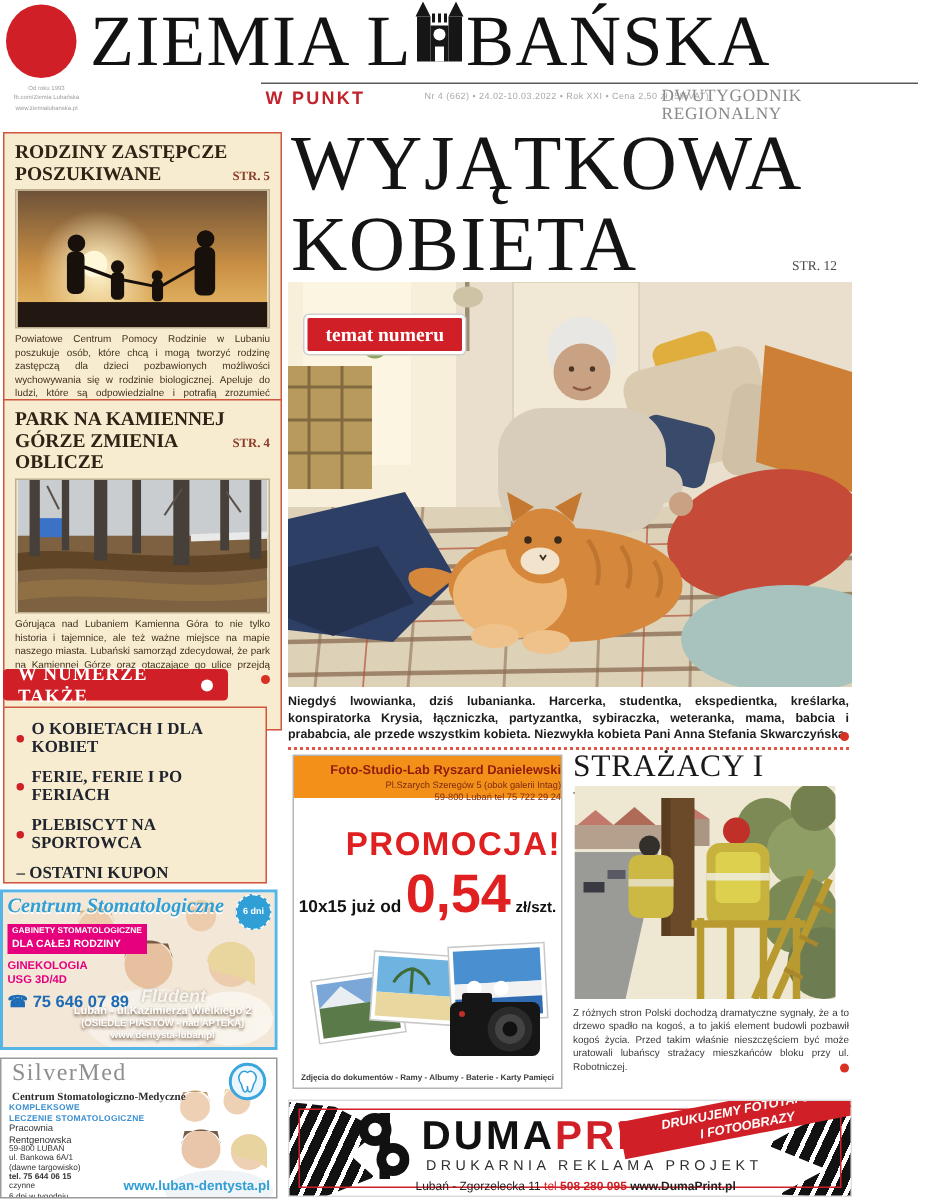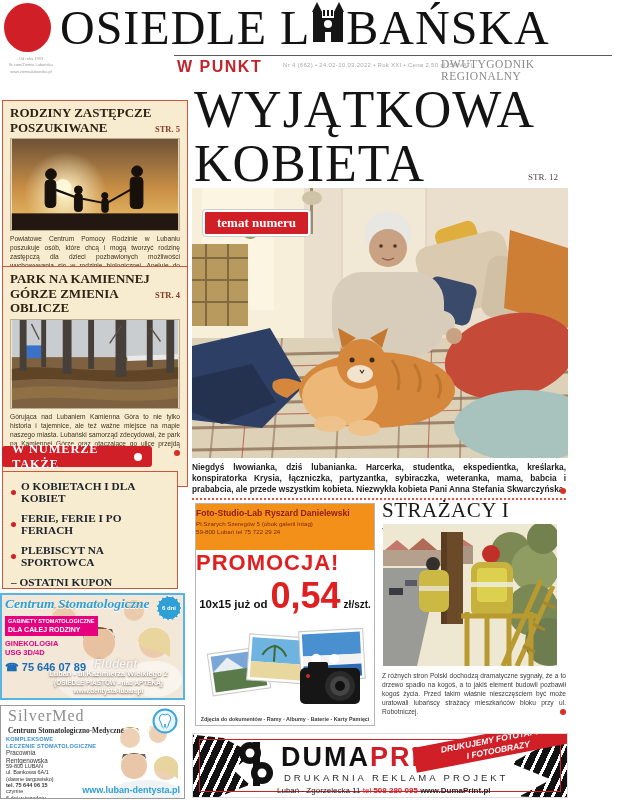--- a/index.html
+++ b/index.html
@@ -6,21 +6,21 @@
   .page{position:relative;width:617px;height:800px;background:#fff;overflow:hidden;
         font-family:"Liberation Sans",sans-serif;}
   .abs{position:absolute;}
   .serif{font-family:"Liberation Serif",serif;}
   
   .logo-circle{left:4px;top:3px;width:47px;height:49px;border-radius:50%;background:#d01f26;}
   .logo-lines{left:0;top:56px;width:62px;font-size:4px;line-height:1.6;color:#9b9b9b;text-align:center;}
   .masthead{left:60px;top:0px;width:530px;height:54px;display:flex;align-items:center;
             font-size:48px;letter-spacing:1px;color:#121212;white-space:nowrap;}
   .head-rule{left:174px;top:55px;width:438px;height:1px;background:#5a5a5a;}
-  .wpunkt{left:177px;top:58px;font-size:16px;font-weight:bold;letter-spacing:1.5px;color:#c2242c;}
+  .wpunkt{left:177px;top:58px;font-size:12px;font-weight:bold;letter-spacing:1.5px;color:#c2242c;}
   .issue{left:283px;top:62px;font-size:6px;color:#a9a9a9;letter-spacing:.3px;}
   .edition{left:441px;top:58px;font-size:11.5px;color:#8a8a8a;letter-spacing:.5px;}
   
   .cream{background:#f8ecd0;border:1px solid #d0543e;box-sizing:border-box;}
   .story{padding:5px 7px;}
   .story-title{font-weight:bold;font-size:13px;line-height:1.12;color:#2e2315;position:relative;}
   .story-page{position:absolute;right:0;bottom:1px;font-size:8.5px;color:#8a3c2a;font-weight:bold;}
   .story-body{font-size:6.6px;line-height:1.36;text-align:justify;color:#42301f;margin-top:4px;position:relative;}
   .red-dot{display:inline-block;width:6px;height:6px;border-radius:50%;background:#d93025;vertical-align:middle;}
   .dot-end{position:absolute;right:0;bottom:1px;}
@@ -56,25 +56,25 @@
   
   .headline{left:194px;font-size:52px;line-height:1;color:#141414;letter-spacing:1px;}
   .str12{left:528px;top:172px;font-size:9px;color:#4a4a4a;}
   .badge{left:203px;top:210px;background:#d01f26;border:2px solid #fff;color:#fff;font-weight:bold;
          font-size:13px;padding:3px 12px;border-radius:3px;box-shadow:0 0 0 1px #cfcfcf;}
   .caption{left:192px;top:462px;width:374px;font-weight:bold;font-size:8.3px;line-height:1.32;
            text-align:justify;color:#1c1c1c;position:absolute;}
   .dotline{left:192px;top:498px;width:374px;border-top:2px dotted #e05545;height:0;}
   
   .fotoad{left:195px;top:503px;width:180px;height:223px;border:1px solid #b5b5b5;background:#fff;box-sizing:border-box;overflow:hidden;}
-  .foto-head{left:0;top:0;width:100%;height:46px;background:#f39019;text-align:left;color:#8d1d0e;}
+  .foto-head{left:0;top:0;width:100%;height:28px;background:#f39019;text-align:right;color:#8d1d0e;}
   .foto-h1{font-weight:bold;font-size:8.6px;padding-top:4px;}
   .foto-h2{font-size:6.2px;padding-top:2px;color:#7c2a10;}
   .foto-h3{font-size:6.2px;padding-top:1px;color:#7c2a10;}
-  .promo{left:0;top:46px;width:100%;text-align:left;color:#e02020;font-weight:bold;font-size:22px;letter-spacing:1px;}
+  .promo{left:0;top:46px;width:100%;text-align:right;color:#e02020;font-weight:bold;font-size:22px;letter-spacing:1px;}
   .pricerow{left:0;top:76px;width:100%;display:flex;justify-content:center;align-items:baseline;gap:3px;}
   .price-pre{font-weight:bold;font-size:11.5px;color:#111;}
   .price-big{font-weight:bold;font-size:36px;color:#e02020;line-height:.9;}
   .price-suf{font-weight:bold;font-size:10px;color:#111;}
   .foto-footer{left:0;bottom:3px;width:100%;text-align:center;font-weight:bold;font-size:5.4px;color:#3c3c3c;}
   
   .straz-title{left:382px;top:498px;font-size:21px;color:#191919;letter-spacing:.5px;}
   .straz-body{left:382px;top:671px;width:184px;font-size:6.6px;line-height:1.38;text-align:justify;color:#3a3a3a;position:absolute;}
   
   .duma{left:192px;top:733px;width:376px;height:65px;background:#fff;box-sizing:border-box;overflow:hidden;border:1px solid #ddd;}
@@ -93,21 +93,21 @@
 
 <div class="page">
 
   <div class="abs logo-circle"></div>
   <div class="abs logo-lines">
     <div>Od roku 1993</div>
     <div>fb.com/Ziemia Lubańska</div>
     <div>www.ziemialubanska.pl</div>
   </div>
   <div class="abs masthead serif">
-    <span>OSIEDLE L</span>
+    <span>ZIEMIA L</span>
     <span style="display:inline-block;margin:0 1px;">
       <svg width="34" height="42" viewBox="0 0 34 42">
         <g fill="#161616">
           <polygon points="6,0 1,10 11,10"></polygon>
             <polygon points="28,0 23,10 33,10"></polygon>
           <rect x="2" y="10" width="9" height="30"></rect>
             <rect x="23" y="10" width="9" height="30"></rect>
           <rect x="11" y="16" width="12" height="24"></rect>
           <rect x="12" y="8" width="2" height="6"></rect>
             <rect x="16" y="8" width="2" height="6"></rect>
@@ -117,21 +117,21 @@
         </g>
       </svg>
     </span>
     <span>BAŃSKA</span>
   </div>
   <div class="abs head-rule"></div>
   <div class="abs wpunkt">W PUNKT</div>
   <div class="abs issue">Nr 4 (662) • 24.02-10.03.2022 • Rok XXI • Cena 2,50 zł (5%VAT)</div>
   <div class="abs edition serif">DWUTYGODNIK REGIONALNY</div>
 
-  <div class="abs cream story" style="left:2px;top:100px;width:186px;height:179px;">
+  <div class="abs cream story" style="left:2px;top:88px;width:186px;height:179px;">
     <div class="story-title serif">
       <div>RODZINY ZASTĘPCZE</div>
       <div>POSZUKIWANE</div>
       <span class="story-page serif">STR. 5</span>
     </div>
     <svg class="photo-frame" style="margin-top:3px;" width="170" height="93" viewBox="0 0 170 93">
       <defs>
         <linearGradient id="sky1" x1="0" y1="0" x2="0" y2="1">
           <stop offset="0" stop-color="#6e5238"></stop>
             <stop offset=".55" stop-color="#c98f45"></stop>

